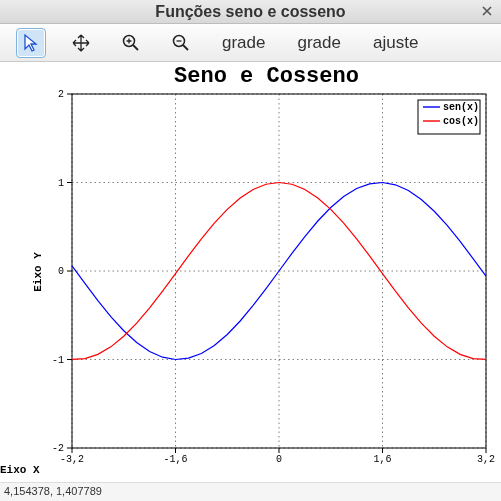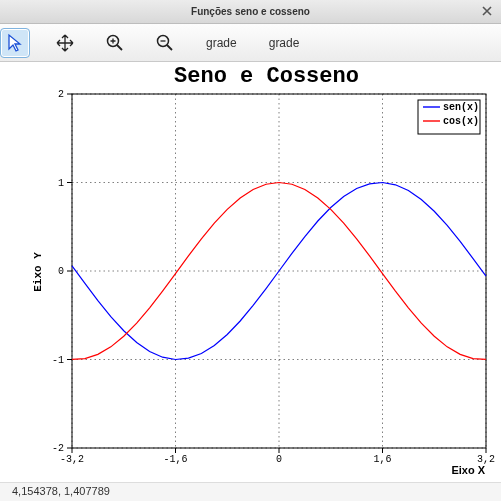--- a/index.html
+++ b/index.html
@@ -8,42 +8,42 @@
     font-family: Arial, Helvetica, sans-serif;
     background: #fff;
     overflow: hidden;
   }
   .titlebar {
     height: 24px;
     background: linear-gradient(to bottom, #ececec, #d8d8d8);
     border-bottom: 1px solid #bdbdbd;
     display: flex; align-items: center;
     position: relative;
-    font-size: 10px;
+    font-size: 16px;
     color: #333;
   }
   .titlebar .title {
     position: absolute; left: 0; right: 0; text-align: center;
     font-weight: bold;
   }
   .titlebar .close {
     position: absolute; right: 6px; top: 3px;
     width: 16px; height: 16px;
     display: flex; align-items: center; justify-content: center;
     cursor: pointer;
     color: #444;
   }
   .toolbar {
     height: 38px;
     background: linear-gradient(to bottom, #fdfdfd, #ececec);
     border-bottom: 1px solid #c9c9c9;
     display: flex; align-items: center;
     gap: 20px;
-    padding: 0 0;
-    font-size: 12px;
+    padding: 0 16px;
+    font-size: 17px;
     color: #333;
   }
   .tool-btn {
     width: 30px; height: 30px;
     display: flex; align-items: center; justify-content: center;
     border-radius: 4px;
     cursor: pointer;
   }
   .tool-btn.selected {
     background: #cfe5f7;
@@ -75,24 +75,24 @@
     left: 18px; top: 50%;
     transform: translateY(-50%) rotate(-90deg);
     transform-origin: center;
     font-size: 11px;
     font-weight: bold;
     font-family: "Courier New", monospace;
   }
   .xlabel {
     position: absolute;
     bottom: 6px; left: 0; right: 16px;
-    text-align: right;
+    text-align: left;
     font-size: 11px;
     font-weight: bold;
-    font-family: Liberation Sans, sans-serif;
+    font-family: Liberation Mono, monospace;
   }
   svg.plot { position: absolute; left: 0; top: 0; }
   .tick-label {
     font-family: "Courier New", monospace;
     font-size: 10px;
     fill: #000;
   }
   .legend-box {
     fill: #fff;
     stroke: #000;
@@ -103,21 +103,21 @@
     font-size: 10px;
     font-weight: bold;
     fill: #000;
   }
   .statusbar {
     height: 19px;
     background: #f5f5f5;
     border-top: 1px solid #ddd;
     font-size: 11px;
     color: #333;
-    padding: 2px 12px;
+    padding: 2px 4px;
   }
 </style>
 </head>
 <body>
 
 <div class="titlebar">
   <span class="title">Funções seno e cosseno</span>
   <span class="close">
     <svg width="10" height="10" viewBox="0 0 10 10">
         <path d="M1 1 L9 9 M9 1 L1 9" stroke="#555" stroke-width="1.6" fill="none"></path>
@@ -145,20 +145,21 @@
   </span>
   <span class="tool-btn">
     <svg width="20" height="20" viewBox="0 0 20 20">
       <circle cx="8" cy="8" r="5.5" fill="none" stroke="#222" stroke-width="1.5"></circle>
       <path d="M12 12 L17 17" stroke="#222" stroke-width="1.8"></path>
       <path d="M5.5 8 L10.5 8" stroke="#222" stroke-width="1.3"></path>
     </svg>
   </span>
   <span class="tool-txt">grade</span>
   <span class="tool-txt">grade</span>
+  <span class="tool-txt">ajuste</span>
 </div>
 
 <div class="plot-area">
   <div class="chart-title">Seno e Cosseno</div>
   <div class="ylabel">Eixo Y</div>
   <div class="xlabel">Eixo X</div>
   <svg class="plot" id="plot-svg" width="501" height="420">
       <rect x="72" y="32" width="414" height="354" fill="none" stroke="#000" stroke-width="1"></rect>
       <line x1="72" y1="32" x2="72" y2="386" stroke="#000" stroke-width="0.5" stroke-dasharray="1.5 3"></line>
       <line x1="72" y1="386" x2="72" y2="391" stroke="#000"></line>

